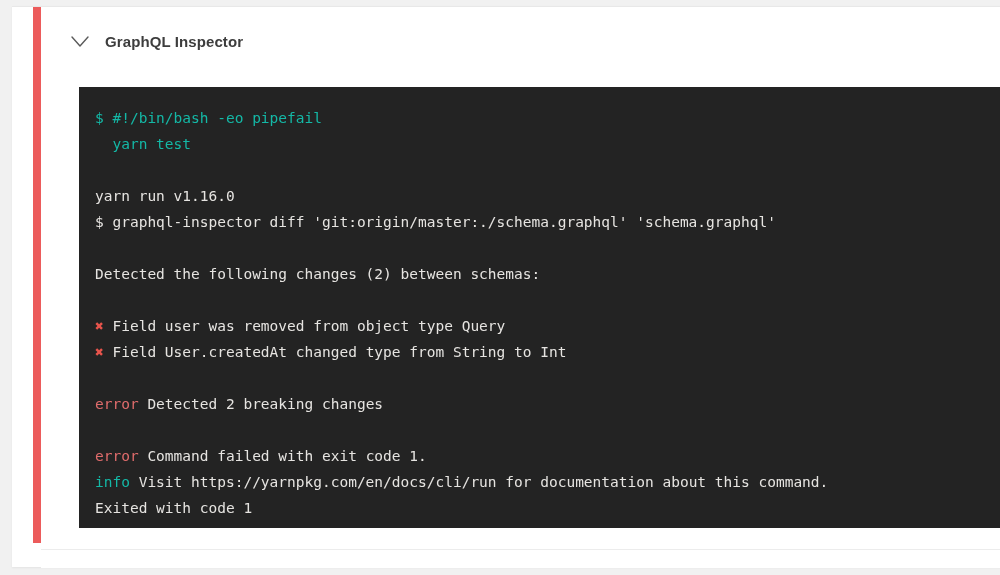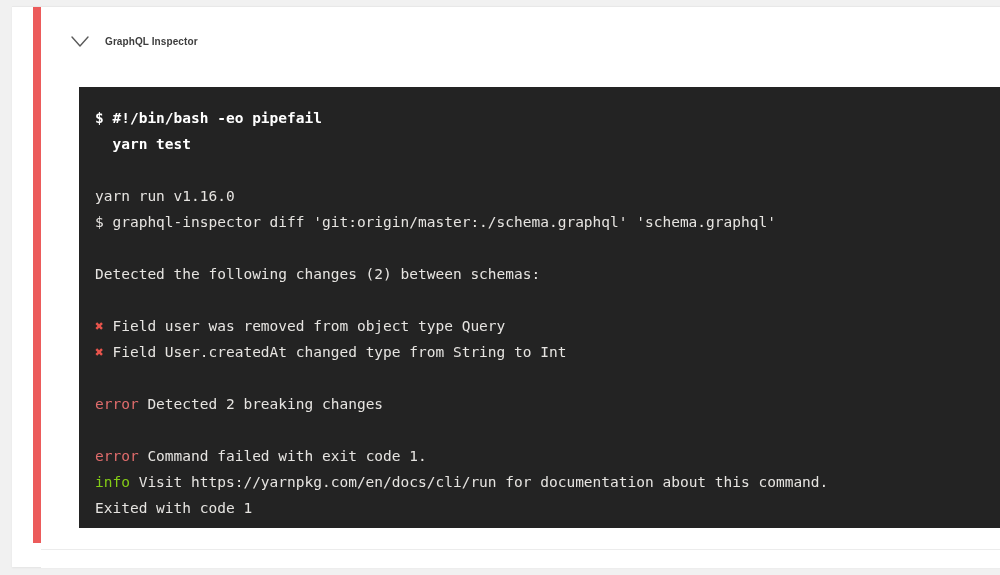--- a/index.html
+++ b/index.html
@@ -68,21 +68,21 @@
     height: 26px;
     display: inline-flex;
     align-items: center;
     justify-content: center;
     flex: 0 0 auto;
     margin-right: 12px;
   }
   .chevron-icon svg { display: block; }
 
   .job-title {
-    font-size: 10px;
+    font-size: 15px;
     font-weight: bold;
     color: #3d3d3d;
     letter-spacing: 0.1px;
     font-family: "Liberation Sans", sans-serif;
   }
 
   
   .terminal {
     position: absolute;
     left: 67px;
@@ -98,23 +98,23 @@
     padding-left: 16px;
     font-family: "DejaVu Sans Mono", "Liberation Mono", monospace;
     font-size: 14.5px;
     line-height: 26px;
     color: #e6e4e1;
     white-space: pre;
   }
 
   .line { min-height: 26px; }
   .line.blank { height: 26px; }
-  .bold { font-weight: bold; color: #ffffff; }
+  .bold { font-weight: normal; color: #14b8a6; }
   .clr-err { color: #e06c6c; text-align: right; }
-  .clr-info { color: #84cc16; }
+  .clr-info { color: #14b8a6; }
   .clr-x { color: #e8544c; font-weight: bold; }
   .clr-norm { color: #e6e4e1; margin-top: 6px; }
 
   
   .bottom-divider {
     position: absolute;
     left: 29px;
     top: 542px;
     right: 0;
     height: 1px;

